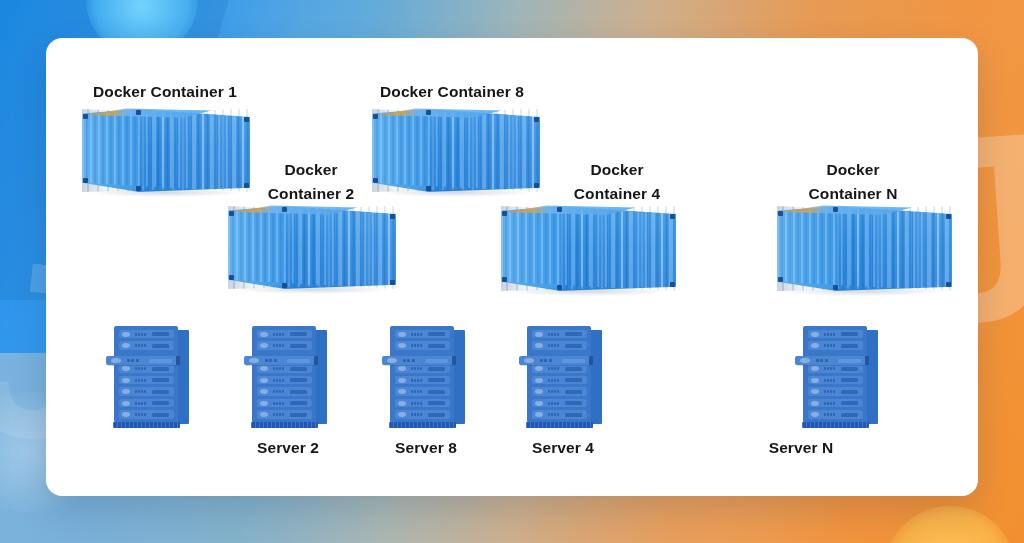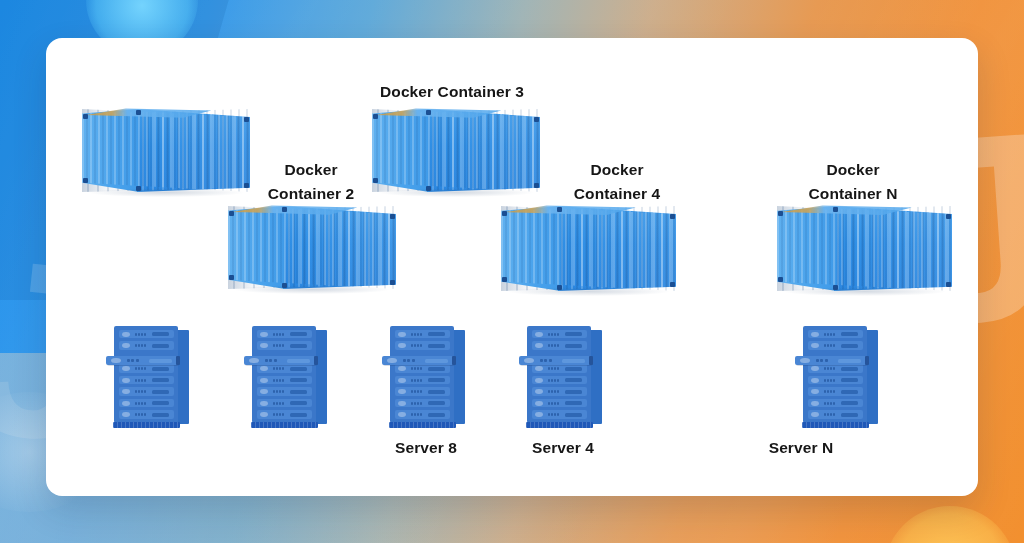--- a/index.html
+++ b/index.html
@@ -185,25 +185,26 @@
   <div class="glyph glyph-left">J</div>
   <div class="glyph glyph-right">J</div>
   <div class="bg-bottom-wash"></div>
   <div class="blob blob-top"></div>
   <div class="blob blob-mid-l"></div>
   <div class="blob blob-bottom"></div>
 </div>
 
 <div id="card">
 
+  <div class="lbl" style="left:9px;top:42px;width:220px;">Docker Container 1</div>
 
   <div class="lbl" style="left:190px;top:120px;width:150px;">Docker
 Container 2</div>
 
-  <div class="lbl" style="left:296px;top:42px;width:220px;">Docker Container 3</div>
+  <div class="lbl" style="left:296px;top:42px;width:220px;">Docker Container 8</div>
 
   <div class="lbl" style="left:496px;top:120px;width:150px;">Docker
 Container 4</div>
 
   <div class="lbl" style="left:732px;top:120px;width:150px;">Docker
 Container N</div>
 
   <div class="container-unit" style="left:36px;top:71px;width:168px;height:83px;">
     <div class="cu-inner">
       <div class="cu-side"></div>
@@ -747,17 +748,18 @@
           </div>
           <div class="sv-bar"></div>
         </div>
       <div class="sv-drawer-end"></div>
       <div class="sv-base">
           <div class="sv-base-rib"></div>
         </div>
     </div>
   </div>
 
+  <div class="lbl" style="left:167px;top:398px;width:150px;">Server 2</div>
   <div class="lbl" style="left:305px;top:398px;width:150px;">Server 8</div>
   <div class="lbl" style="left:442px;top:398px;width:150px;">Server 4</div>
   <div class="lbl" style="left:680px;top:398px;width:150px;">Server N</div>
 
 </div>
 
 </body></html>

